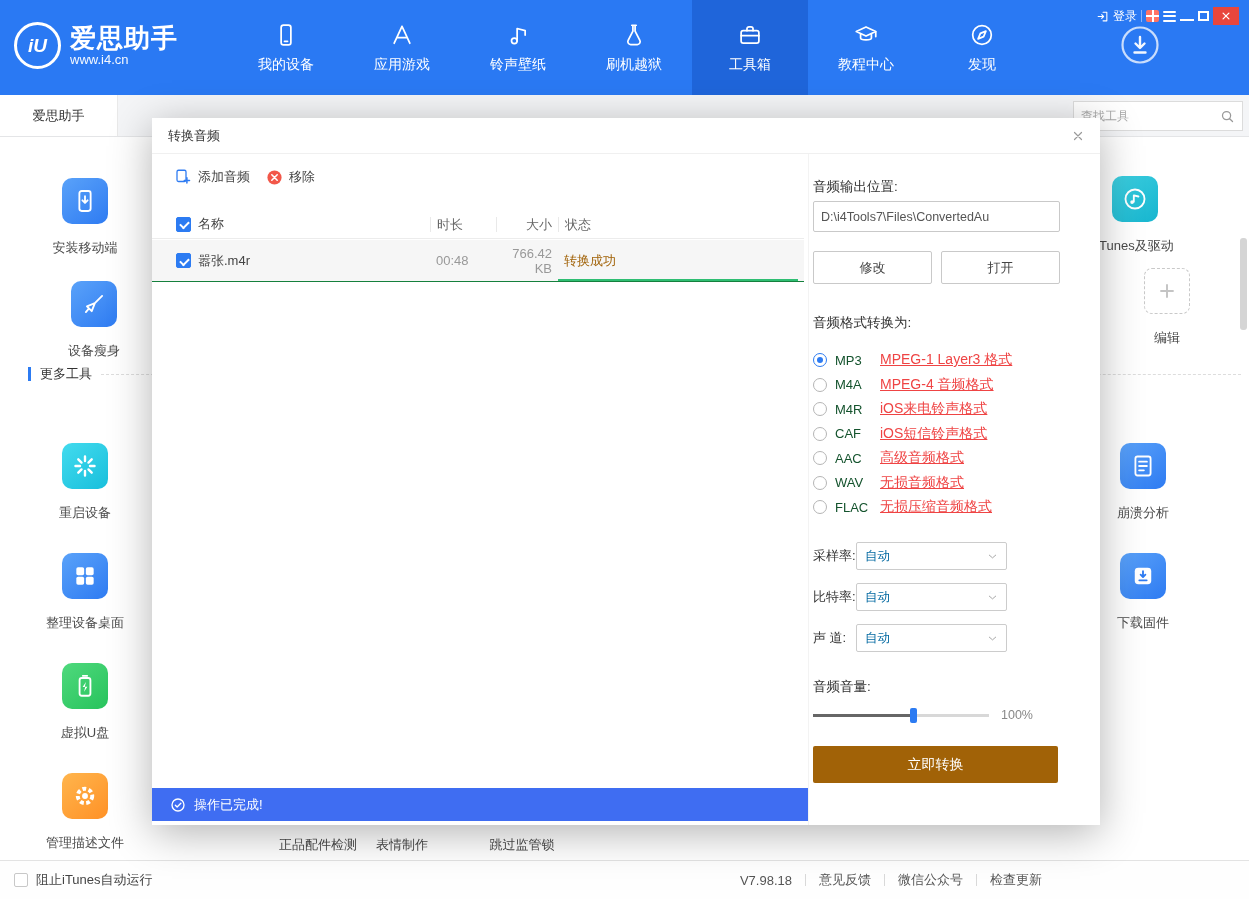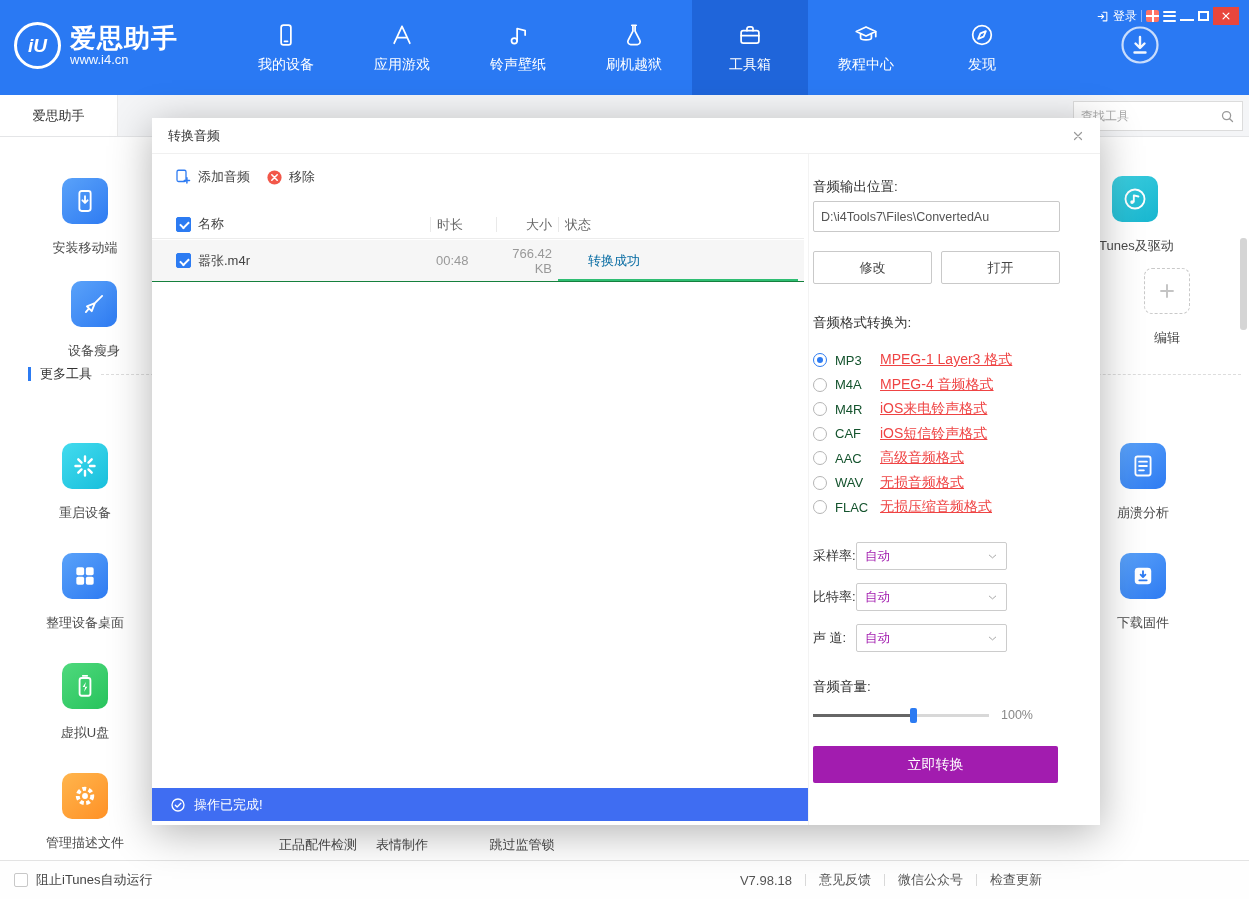--- a/index.html
+++ b/index.html
@@ -68,49 +68,49 @@
 
   .table-head { position:absolute; top:56px; left:0; width:652px; height:29px; display:flex; align-items:center; font-size:13px; color:#666; border-bottom:1px solid #ececec; }
   .trow { position:absolute; top:86px; left:0; width:652px; height:42px; display:flex; align-items:center; font-size:13px; background:#f6f6f6; border-bottom:1px solid #15803d; cursor:pointer; }
   .col-check { width:46px; padding-left:24px; flex:none; display:flex; align-items:center; }
   .col-name { width:232px; flex:none; color:#444; }
   .col-dur { width:66px; padding-left:6px; flex:none; }
   .col-size { width:62px; padding-right:6px; flex:none; text-align:right; }
   .col-status { flex:1; padding-left:6px; }
   .table-head .col-dur, .table-head .col-size, .table-head .col-status { border-left:1px solid #e9e9e9; height:15px; line-height:15px; }
   .trow .col-dur, .trow .col-size { color:#999; }
-  .trow .col-status { color:#0369a1;margin-left:24px; }
+  .trow .col-status { color:#a16207; }
   .progress { position:absolute; left:406px; bottom:0; width:240px; height:2px; background:#2fbe73; }
 
   .dlg-status { position:absolute; top:634px; left:0; width:656px; height:33px; background:#3f6df2; display:flex; align-items:center; gap:8px; padding-left:18px; color:#fff; font-size:13px; }
 
   
   .out-label { position:absolute; top:24px; left:4px; font-size:13.5px; color:#333; }
   .path-input { position:absolute; top:47px; left:4px; width:247px; height:31px; border:1px solid #c9c9c9; border-radius:2px; padding:0 7px; font-size:12.5px; color:#555; outline:none; background:#fff; font-family:inherit; }
   .pbtn { position:absolute; top:97px; width:119px; height:33px; background:#fff; border:1px solid #c9c9c9; border-radius:2px; font-size:13px; color:#444; cursor:pointer; font-family:inherit; }
   .pbtn.modify { left:4px; }
   .pbtn.open { left:132px; }
   .fmt-label { position:absolute; top:160px; left:4px; font-size:13.5px; color:#333; }
   .fmt-list { position:absolute; top:199px; left:4px; display:flex; flex-direction:column; gap:10.5px; }
   .fmt-row { display:flex; align-items:center; gap:8px; height:14px; cursor:pointer; }
   .fmt-code { font-size:13px; color:#14532d; width:37px; flex:none; }
   .fmt-desc { font-size:14px; color:#ef4444; white-space:nowrap;text-decoration:underline; }
   .radio { width:14px; height:14px; border-radius:50%; border:1px solid #b5b5b5; background:#fff; position:relative; cursor:pointer; flex:none; }
   .radio.sel { border-color:#2c7bf2; }
   .radio.sel::after { content:""; position:absolute; left:3px; top:3px; width:6px; height:6px; border-radius:50%; background:#2c7bf2; }
   .opt-row { position:absolute; left:4px; width:247px; height:28px; display:flex; align-items:center; font-size:13px; color:#333; }
   .r1 { top:388px; } .r2 { top:429px; } .r3 { top:470px; }
-  .select { position:absolute; left:43px; width:151px; height:28px; border:1px solid #ccc; border-radius:2px; display:flex; align-items:center; justify-content:space-between; padding:0 8px; font-size:12.5px; color:#a21caf; cursor:pointer; background:#fff; }
+  .select { position:absolute; left:43px; width:151px; height:28px; border:1px solid #ccc; border-radius:2px; display:flex; align-items:center; justify-content:space-between; padding:0 8px; font-size:12.5px; color:#0369a1; cursor:pointer; background:#fff; }
   .vol-label { position:absolute; top:524px; left:4px; font-size:13.5px; color:#333; }
   .vol-row { position:absolute; top:552px; left:4px; width:243px; height:18px; display:flex; align-items:center; }
   .vol-track { position:relative; width:176px; height:3px; background:#d8d8d8; cursor:pointer; }
   .vol-fill { position:absolute; left:0; top:0; height:3px; width:100px; background:#666; }
   .vol-thumb { position:absolute; left:97px; top:-6px; width:7px; height:15px; background:#2c7bf2; border-radius:2px; cursor:pointer; }
   .vol-value { margin-left:12px; font-size:12.5px; color:#888; }
-  .convert-btn { position:absolute; top:592px; left:4px; width:245px; height:37px; background:#a21caf; color:#fff; font-size:14px; border:none; border-radius:2px; cursor:pointer; font-family:inherit; }
+  .convert-btn { position:absolute; top:592px; left:4px; width:245px; height:37px; background:#a16207; color:#fff; font-size:14px; border:none; border-radius:2px; cursor:pointer; font-family:inherit; }
 
   
   .cb { width:15px; height:15px; border:1px solid #c8c8c8; border-radius:2px; background:#fff; position:relative; cursor:pointer; flex:none; }
   .cb.on { background:#2c7bf2; border-color:#2c7bf2; }
   .cb.on::after { content:""; position:absolute; left:2.5px; top:3.5px; width:7px; height:4px; border-left:2px solid #fff; border-bottom:2px solid #fff; transform:rotate(-45deg); }
   .cb.small { width:14px; height:14px; }
 
   
   .footer { position:absolute; left:0; bottom:0; width:100%; height:39px; background:#fefefe; border-top:1px solid #e3e3e3; z-index:6; }
   .foot-left { position:absolute; left:14px; top:0; height:38px; display:flex; align-items:center; gap:8px; font-size:13px; color:#444; }

